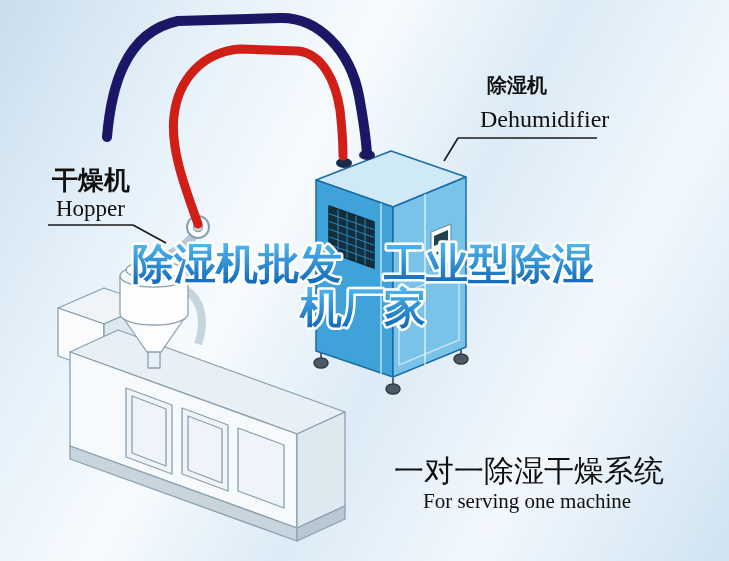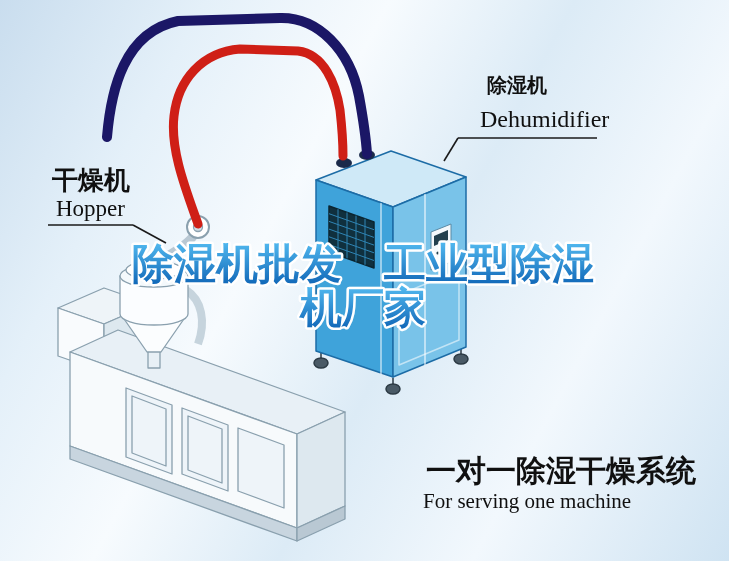--- a/index.html
+++ b/index.html
@@ -14,21 +14,21 @@
   }
   .stage svg{position:absolute;left:0;top:0;}
   .label{position:absolute;color:#101010;line-height:1.1;white-space:nowrap;}
   .zh-big{font-weight:bold;font-size:20px;}
   .zh-small{font-weight:bold;font-size:26px;}
   .en-serif{font-family:"Liberation Serif", serif;font-size:24px;}
   .lbl-dehu-zh{left:487px;top:74px;}
   .lbl-dehu-en{left:458px;top:106px;margin-left:22px;}
   .lbl-hopper-zh{left:52px;top:166px;}
   .lbl-hopper-en{left:56px;top:196px;font-size:23px;}
-  .caption-zh{left:426px;top:454px;font-size:30px;font-weight:700;}
+  .caption-zh{left:394px;top:454px;font-size:30px;font-weight:400;}
   .caption-en{left:423px;top:490px;font-family:"Liberation Serif", serif;font-size:21px;}
   .headline-text{font-family:"Liberation Sans", sans-serif;font-weight:bold;}
 </style>
 </head>
 <body>
 
 <div class="stage">
 
   <svg width="729" height="561" viewBox="0 0 729 561">
     <defs>

